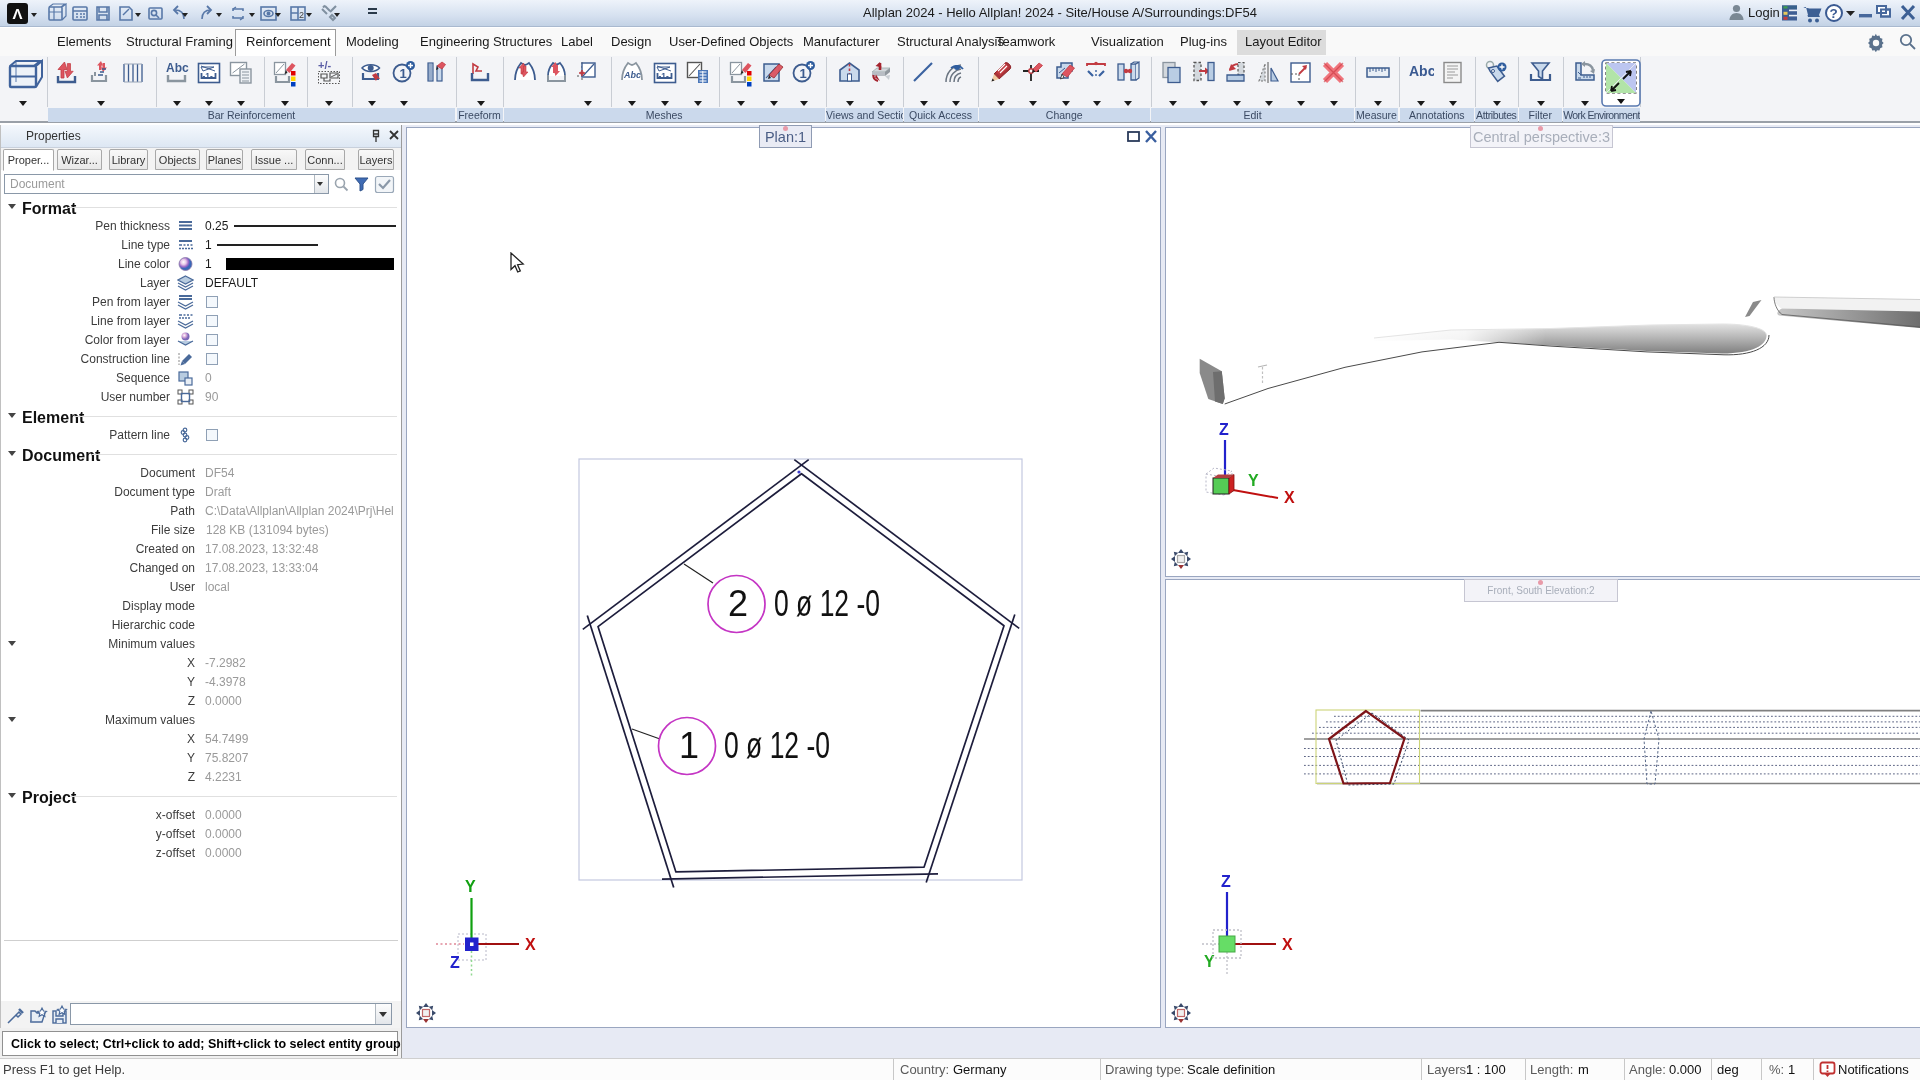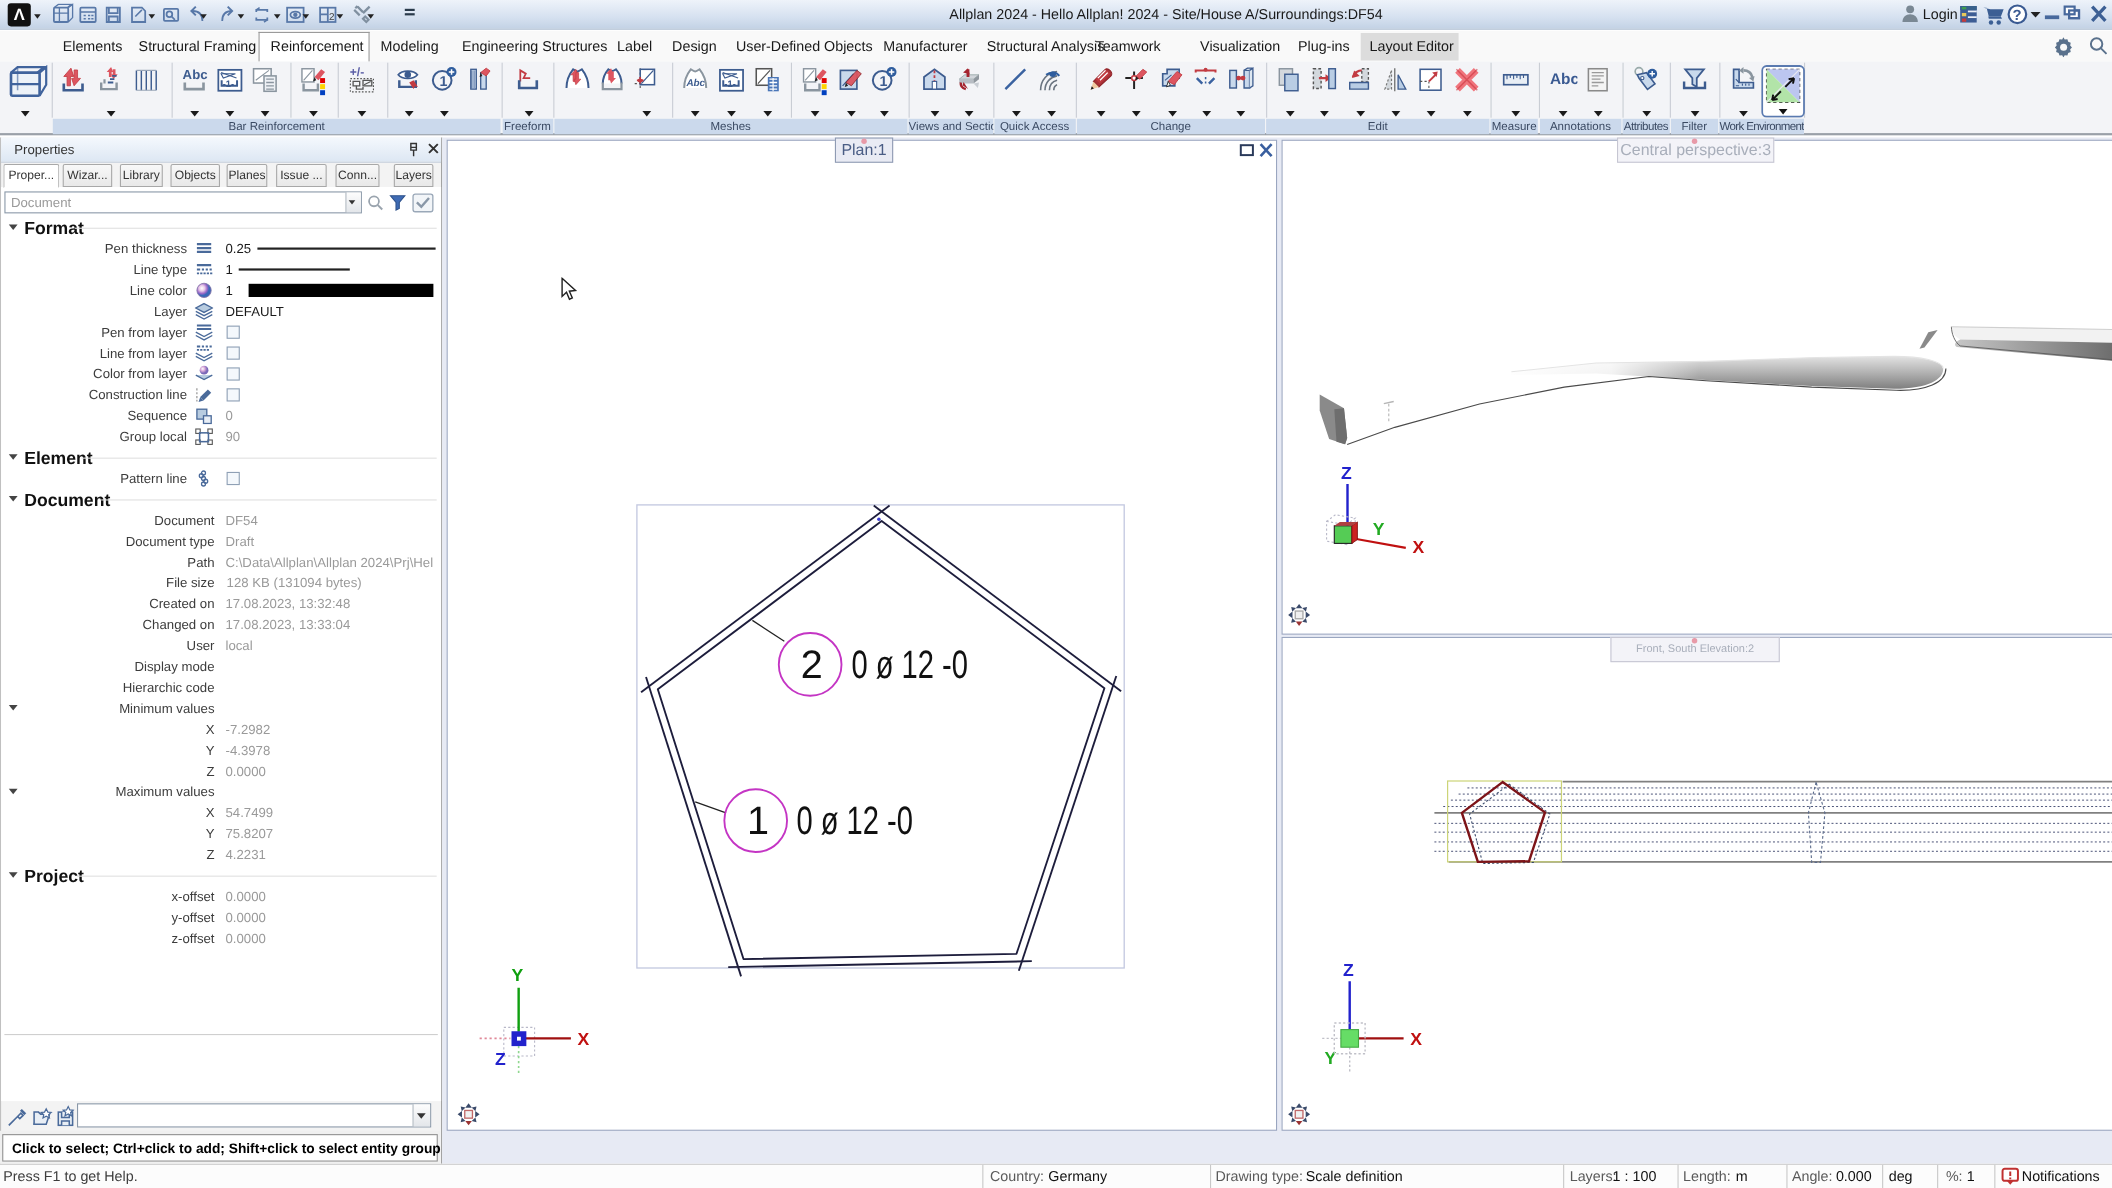--- a/index.html
+++ b/index.html
@@ -13,21 +13,21 @@
 .mi{top:34px;font-size:13px;color:#191919;white-space:nowrap}
 #reinftab{left:235px;top:29px;width:101px;height:27px;background:#fff;border:1px solid #9b9b9b;border-bottom:none}
 #layouthl{left:1237px;top:30px;width:89px;height:25px;background:#dcdcdc}
 
 #ribbon{left:0;top:56px;width:1920px;height:67px;background:#f3f4f7;border-bottom:2px solid #9aa0a8}
 .sep{top:57px;width:1px;height:50px;background:#c9cdd4}
 .strip{top:108px;height:14px;background:#cbd9ec;color:#3b4a63;font-size:10.5px;text-align:center;line-height:14px;white-space:nowrap;overflow:hidden}
 .drop{top:101px;width:0;height:0;border-left:4px solid transparent;border-right:4px solid transparent;border-top:5px solid #1a1a1a}
 
 #lpanel{left:0;top:125px;width:402px;height:933px;background:#f3f3f3;border-right:1px solid #9b9b9b;border-left:1px solid #c0c0c0}
-#ptitle{left:1px;top:125px;width:400px;height:23px;background:linear-gradient(#f4f8fd,#dde7f3);border-bottom:1px solid #c8d0dc;font-size:12px;color:#333;line-height:23px;padding-left:12px}
+#ptitle{left:1px;top:125px;width:400px;height:23px;background:linear-gradient(#f4f8fd,#dde7f3);border-bottom:1px solid #c8d0dc;font-size:12px;color:#333;line-height:23px;padding-left:25px}
 .ptab{top:149px;height:21px;background:linear-gradient(#f8f8f8,#e8e8e8);border:1px solid #a8a8a8;font-size:11px;color:#333;text-align:center;line-height:20px;border-radius:2px 2px 0 0}
 #propgrid{left:1px;top:170px;width:400px;height:831px;background:#fff}
 .lbl{font-size:12px;color:#3c3c3c;text-align:right;white-space:nowrap}
 .val{font-size:12px;color:#9a9a9a;white-space:nowrap}
 .valb{font-size:12px;color:#1a1a1a;white-space:nowrap}
 .sech{font-size:16px;font-weight:bold;color:#111;white-space:nowrap}
 .tri{width:0;height:0;border-left:4px solid transparent;border-right:4px solid transparent;border-top:5px solid #444}
 .cb{width:12px;height:12px;border:1px solid #8fa0b5;background:#f4f8fc}
 .hr{height:1px;background:#e0e0e0}
 
@@ -606,21 +606,21 @@
     <path d="M5 10l7-7 3 3-7 7z" fill="#4a6a9a"></path>
     <path d="M5 10l-1.5 4.5L8 13z" fill="#4a6a9a"></path>
   </svg>
 <div class="a cb" style="left:206px;top:353px"></div>
 <div class="a lbl" style="left:0px;width:170px;top:371px">Sequence</div>
 <svg class="a" style="left:177px;top:370px" width="17" height="16" viewBox="0 0 17 16">
     <rect x="2" y="2" width="9" height="9" fill="#b8cce0" stroke="#4a6a9a" stroke-width="1.2"></rect>
     <rect x="8" y="8" width="7" height="7" fill="#e8eef5" stroke="#4a6a9a" stroke-width="1.2"></rect>
   </svg>
 <div class="a val" style="left:205px;top:371px">0</div>
-<div class="a lbl" style="left:0px;width:170px;top:390px">Group local</div>
+<div class="a lbl" style="left:0px;width:170px;top:390px">User number</div>
 <svg class="a" style="left:177px;top:389px" width="17" height="16" viewBox="0 0 17 16">
     <rect x="1" y="1" width="4" height="4" fill="#fff" stroke="#555" stroke-width="1"></rect>
     <rect x="12" y="1" width="4" height="4" fill="#fff" stroke="#555" stroke-width="1"></rect>
     <rect x="1" y="11" width="4" height="4" fill="#fff" stroke="#555" stroke-width="1"></rect>
     <rect x="12" y="11" width="4" height="4" fill="#fff" stroke="#555" stroke-width="1"></rect>
     <rect x="4.5" y="4.5" width="8" height="8" fill="none" stroke="#4a6a9a" stroke-width="1.4"></rect>
   </svg>
 <div class="a val" style="left:205px;top:390px">90</div>
 <div class="a tri" style="left:8px;top:413px"></div>
 <div class="a sech" style="left:22px;top:409px">Element</div>

